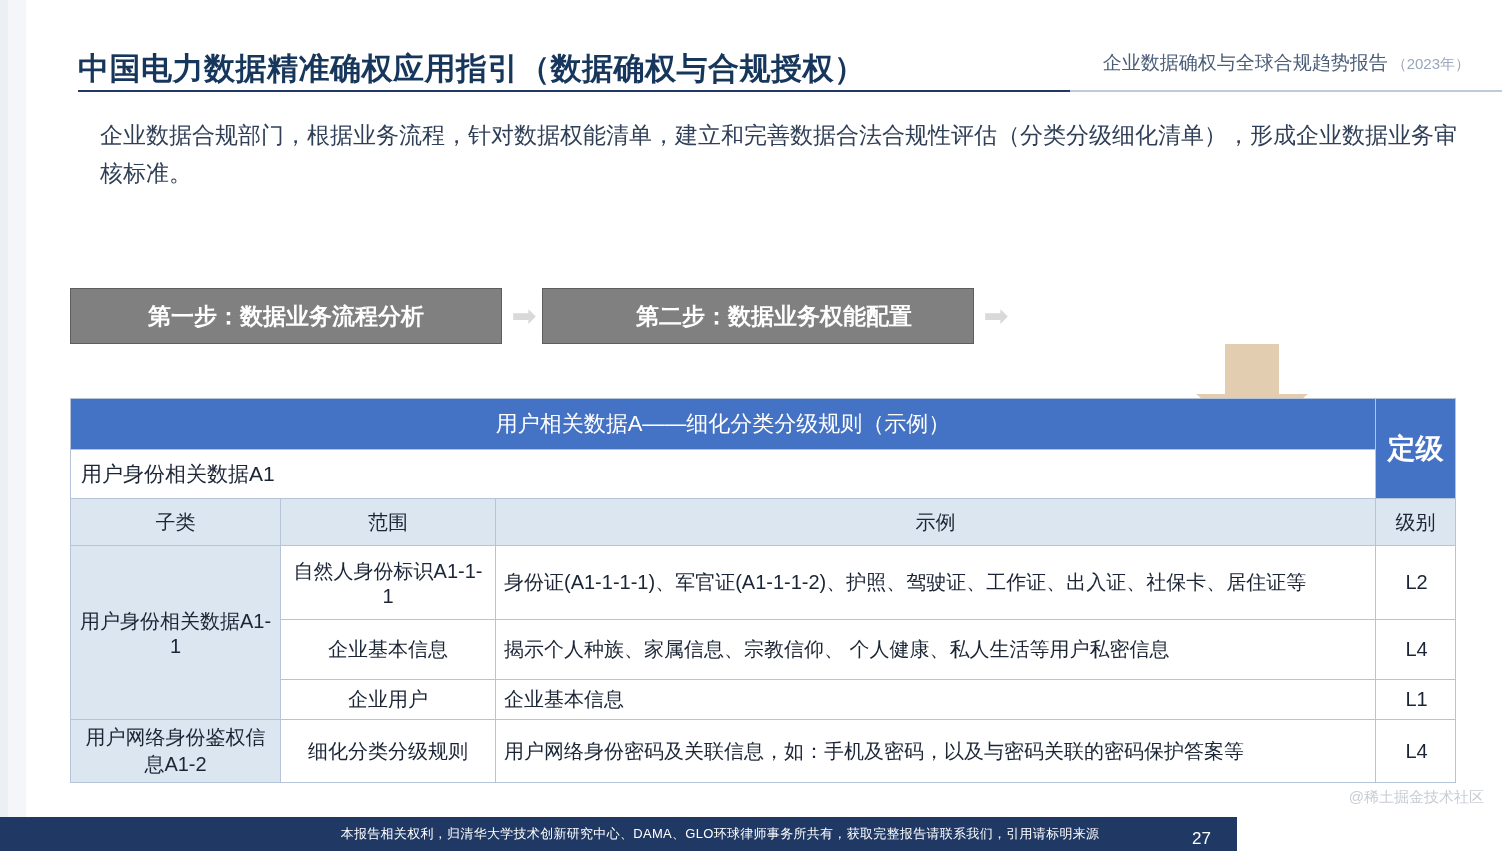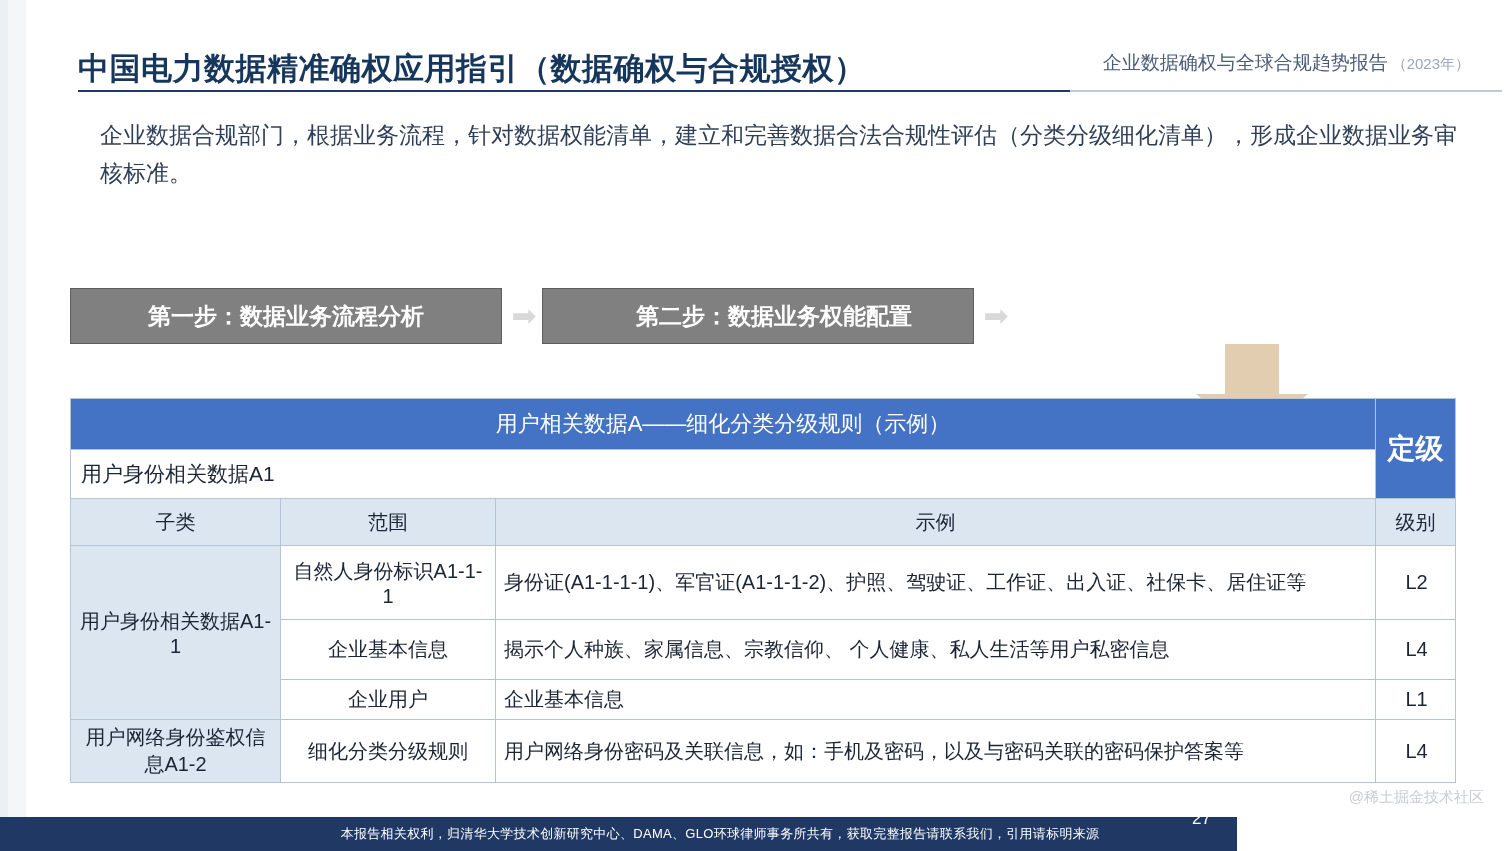--- a/index.html
+++ b/index.html
@@ -241,21 +241,21 @@
     bottom: 8px;
     width: 1440px;
     text-align: center;
     color: #ffffff;
     font-size: 13px;
     letter-spacing: 0.3px;
   }
   .footer-page {
     position: absolute;
     right: 26px;
-    bottom: 22px;
+    bottom: 2px;
     color: #ffffff;
     font-size: 17px;
   }
   .watermark {
     position: absolute;
     right: 28px;
     bottom: 44px;
     color: #c8cdd4;
     font-size: 15px;
   }

